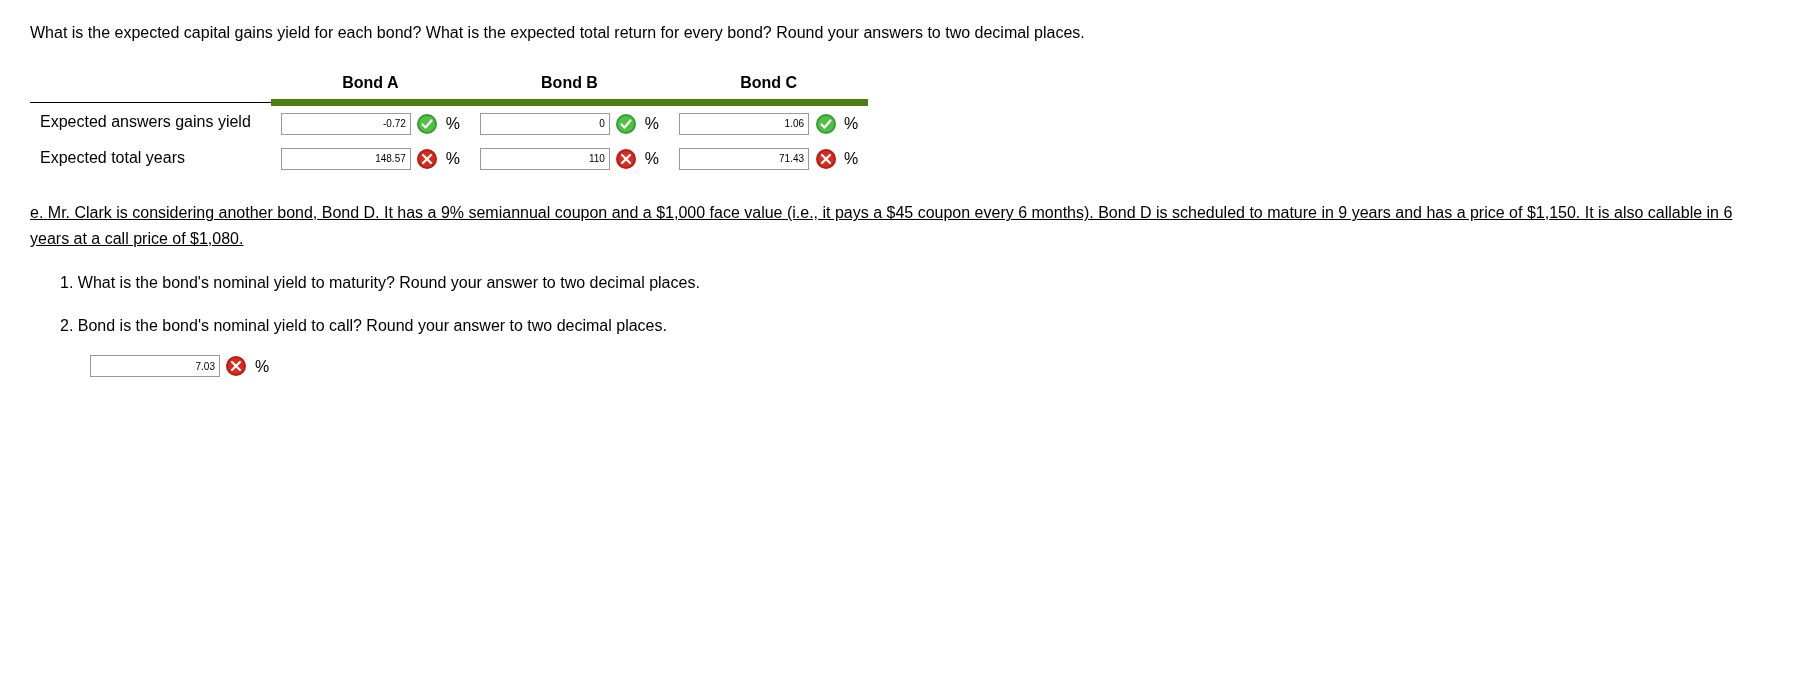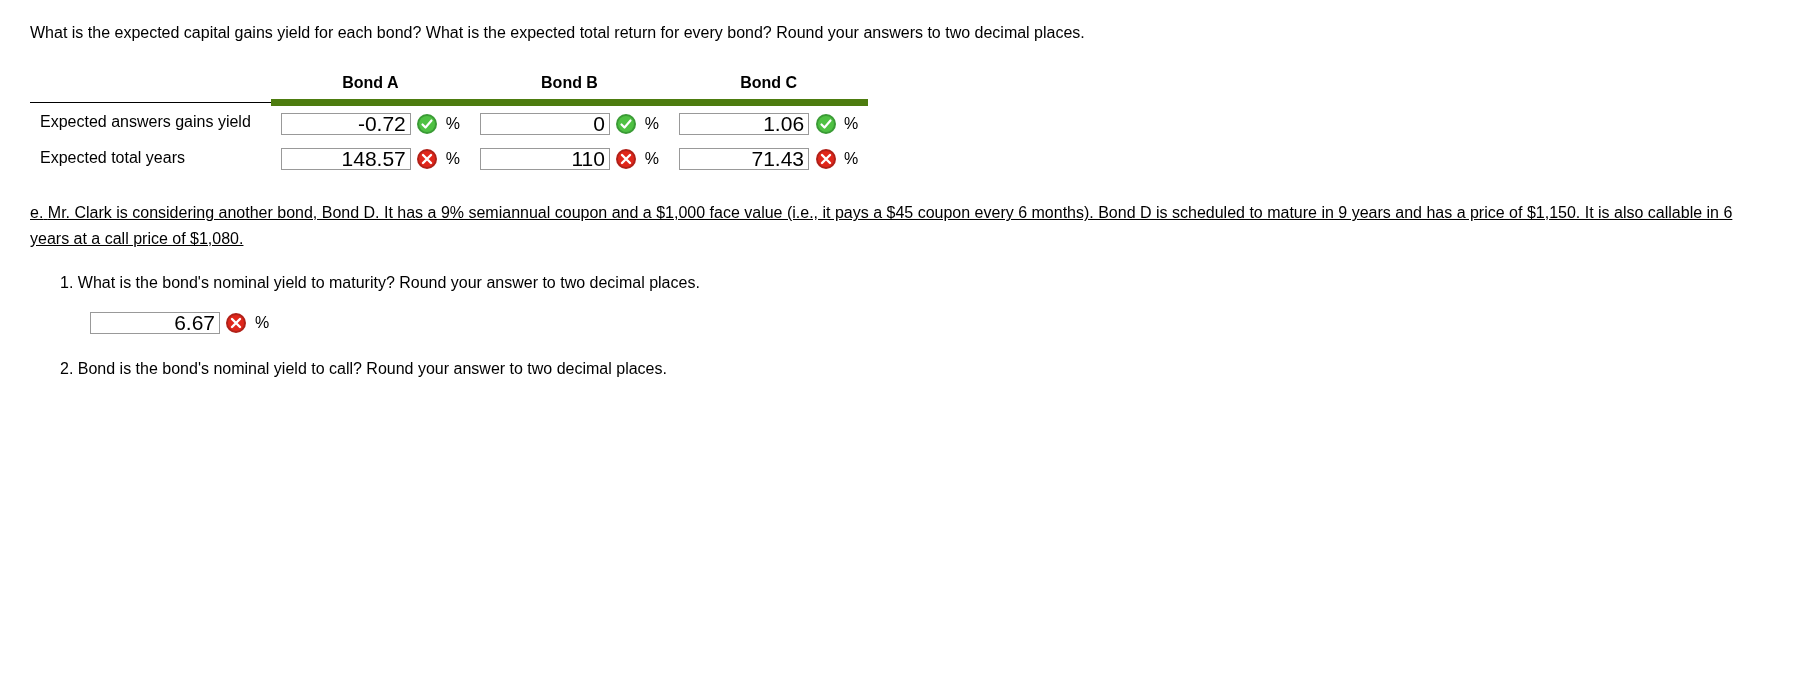--- a/index.html
+++ b/index.html
@@ -37,21 +37,21 @@
   .answer-cell {
     white-space: nowrap;
   }
   input[type="text"] {
     width: 130px;
     height: 22px;
     border: 1px solid #999;
     text-align: right;
     padding: 1px 4px;
     font-family: Verdana, Geneva, sans-serif;
-    font-size: 21px;
+    font-size: 10px;
     vertical-align: middle;
     box-sizing: border-box;
   }
   .icon {
     display: inline-block;
     width: 20px;
     height: 20px;
     border-radius: 50%;
     vertical-align: middle;
     margin: 0 2px 0 2px;
@@ -165,28 +165,28 @@
 
 <div class="part-e">
   <div class="part-e-text">
     <span>e.</span>
     <span>Mr. Clark is considering another bond, Bond D. It has a 9% semiannual coupon and a $1,000 face value (i.e., it pays a $45 coupon every 6 months). Bond D is scheduled to mature in 9 years and has a price of $1,150. It is also callable in 6 years at a call price of $1,080.</span>
   </div>
 
   <div class="subq">
     <span>1.</span>
     <span>What is the bond's nominal yield to maturity? Round your answer to two decimal places.</span>
+  </div>
+
+  <div class="subq">
+    <span>2.</span>
+    <span>Bond is the bond's nominal yield to call? Round your answer to two decimal places.</span>
     <div class="subq-answer">
-      <input type="text" value="6.67" style="">
+      <input type="text" value="7.03" style="">
       <span class="icon"><svg viewBox="0 0 20 20">
             <circle cx="10" cy="10" r="10" fill="#b02018"></circle>
             <circle cx="10" cy="10" r="8" fill="#e0271b"></circle>
             <path d="M6 6 L14 14 M14 6 L6 14" stroke="#fff" stroke-width="2.4" stroke-linecap="round"></path>
           </svg></span>
       <span class="unit">%</span>
     </div>
   </div>
-
-  <div class="subq">
-    <span>2.</span>
-    <span>Bond is the bond's nominal yield to call? Round your answer to two decimal places.</span>
-  </div>
 </div>
 
 </body></html>

